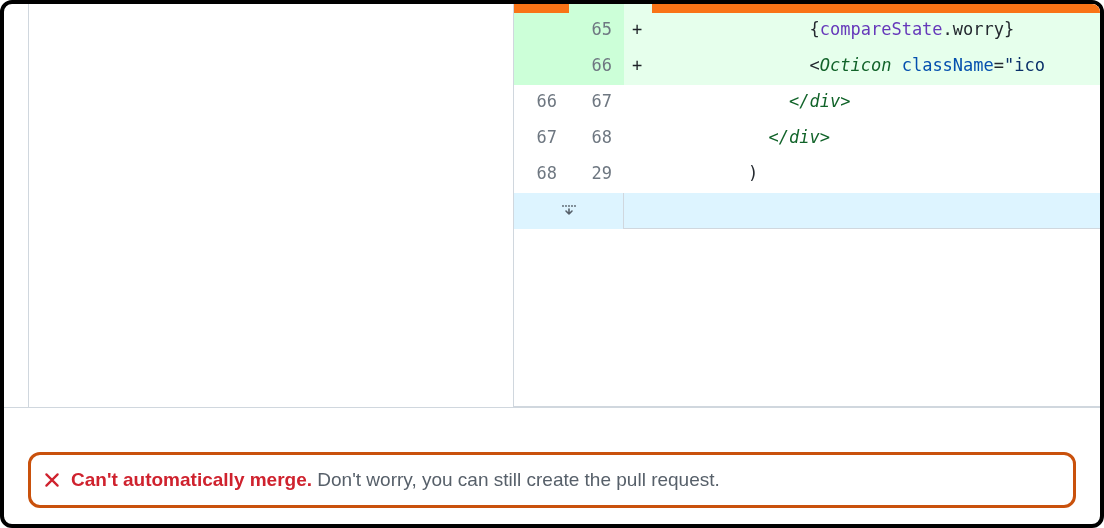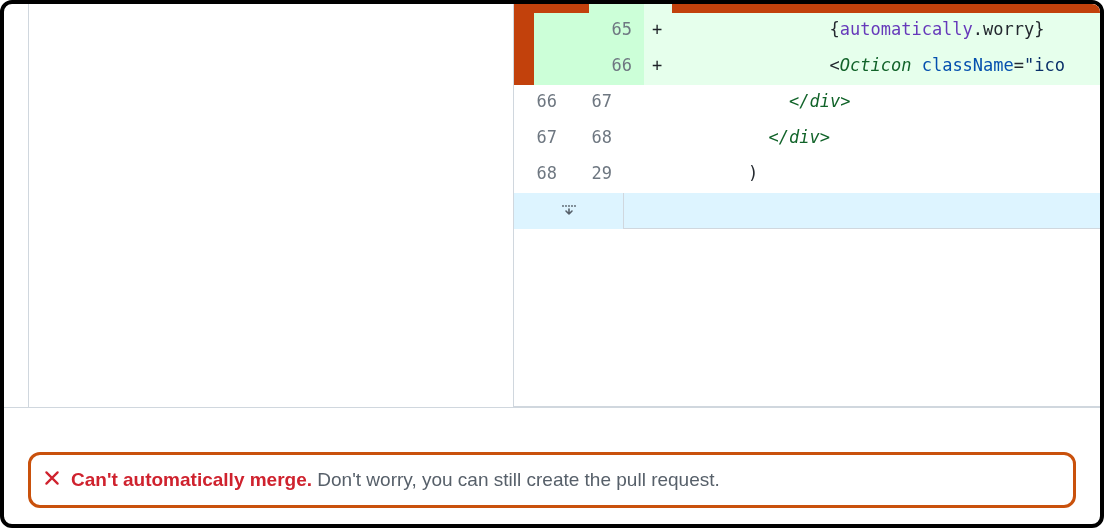--- a/index.html
+++ b/index.html
@@ -57,21 +57,21 @@
     padding-left: 8px;
     text-align: left;
     color: #1f2328;
     flex: none;
   }
   .code {
     flex: 1;
     padding-left: 4px;
     overflow: hidden;
   }
-  .row-add { background: #c2410c; padding-left: 20px; }
+  .row-add { background: #f97316; }
   .row-add .marker { background: #e6ffec; }
   .row-add .code { background: #e6ffec; }
 
   .tok-tag { color: #116329; font-style: italic; }
   .tok-ident { color: #6639ba; }
   .tok-plain { color: #24292f; }
   .tok-attr { color: #0550ae; }
   .tok-str { color: #0a3069; }
 
   .expand-row {
@@ -101,42 +101,42 @@
     position: absolute;
     left: 24px;
     right: 24px;
     bottom: 16px;
   }
   .merge-banner {
     border: 3px solid #c9510c;
     border-radius: 12px;
     padding: 14px 12px;
     display: flex;
-    align-items: flex-start;
+    align-items: center;
     gap: 10px;
     font-size: 19px;
   }
   .merge-banner .x {
     color: #cf222e;
     flex: none;
     display: inline-flex;
   }
   .merge-banner .title { color: #cf222e; font-weight: 600; }
   .merge-banner .body  { color: #57606a; }
 </style>
 </head>
 <body>
 
 <div class="top-panel">
   <div class="left-col"></div>
 
   <div class="diff-col">
     <div id="diff-rows">
         <div class="diff-row row-add" style="height: 9px; min-height: 9px; overflow: hidden; align-items: flex-end;"><div class="ln add-bg"></div><div class="ln add-bg">64</div><div class="marker">+</div><div class="code"></div></div>
-        <div class="diff-row row-add"><div class="ln add-bg"></div><div class="ln add-bg">65</div><div class="marker">+</div><div class="code"><span class="tok-plain">               {</span><span class="tok-ident">automatically</span><span class="tok-plain">.worry}</span></div></div>
+        <div class="diff-row row-add"><div class="ln add-bg"></div><div class="ln add-bg">65</div><div class="marker">+</div><div class="code"><span class="tok-plain">               {</span><span class="tok-ident">compareState</span><span class="tok-plain">.worry}</span></div></div>
         <div class="diff-row row-add"><div class="ln add-bg"></div><div class="ln add-bg">66</div><div class="marker">+</div><div class="code"><span class="tok-plain">               &lt;</span><span class="tok-tag">Octicon</span><span class="tok-plain"> </span><span class="tok-attr">className</span><span class="tok-plain">=</span><span class="tok-str">"ico</span></div></div>
         <div class="diff-row"><div class="ln">66</div><div class="ln">67</div><div class="marker"> </div><div class="code"><span class="tok-plain">             </span><span class="tok-tag">&lt;/</span><span class="tok-tag">div</span><span class="tok-tag">&gt;</span></div></div>
         <div class="diff-row"><div class="ln">67</div><div class="ln">68</div><div class="marker"> </div><div class="code"><span class="tok-plain">           </span><span class="tok-tag">&lt;/</span><span class="tok-tag">div</span><span class="tok-tag">&gt;</span></div></div>
         <div class="diff-row"><div class="ln">68</div><div class="ln">29</div><div class="marker"> </div><div class="code"><span class="tok-plain">         )</span></div></div>
       </div>
 
     <div class="expand-row">
       <div class="expand-btn">
         <svg width="16" height="16" viewBox="0 0 16 16" fill="currentColor">
           <circle cx="2" cy="3" r="0.9"></circle>

